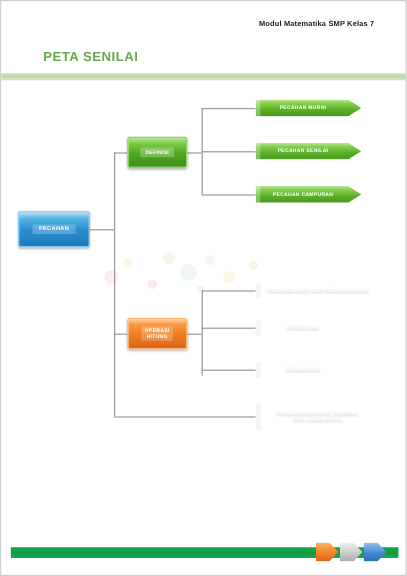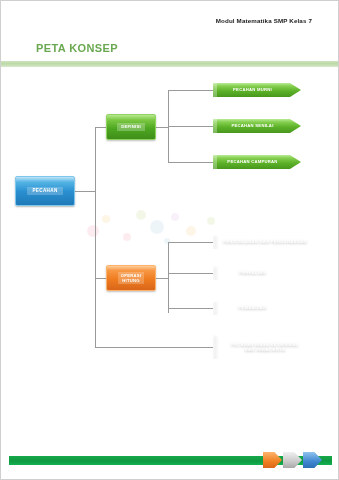--- a/index.html
+++ b/index.html
@@ -94,21 +94,21 @@
   #deco-gray{left:20px;background:linear-gradient(to bottom,#f0f0f0,#c9c9c9 60%,#a8a8a8);}
   #deco-blue{left:40px;background:linear-gradient(to bottom,#8fc4ee,#3f86d0 60%,#2c6fb5);}
 </style>
 </head>
 <body>
 
 <div id="page">
 
   <div id="header-title">Modul Matematika SMP Kelas 7</div>
 
-  <div id="section-title">PETA KONSEP</div>
+  <div id="section-title">PETA SENILAI</div>
 
   <div id="header-rule"></div>
 
   <svg id="watermark" viewBox="0 0 180 60" xmlns="http://www.w3.org/2000/svg">
     <circle cx="22" cy="34" r="6" fill="#f7b8c4"></circle>
     <circle cx="35" cy="22" r="4" fill="#f9d9a0"></circle>
     <circle cx="70" cy="18" r="5" fill="#cfe3a8"></circle>
     <circle cx="86" cy="30" r="7" fill="#bcd9e8"></circle>
     <circle cx="104" cy="20" r="4" fill="#e4c9e8"></circle>
     <circle cx="120" cy="34" r="5" fill="#f9d9a0"></circle>

